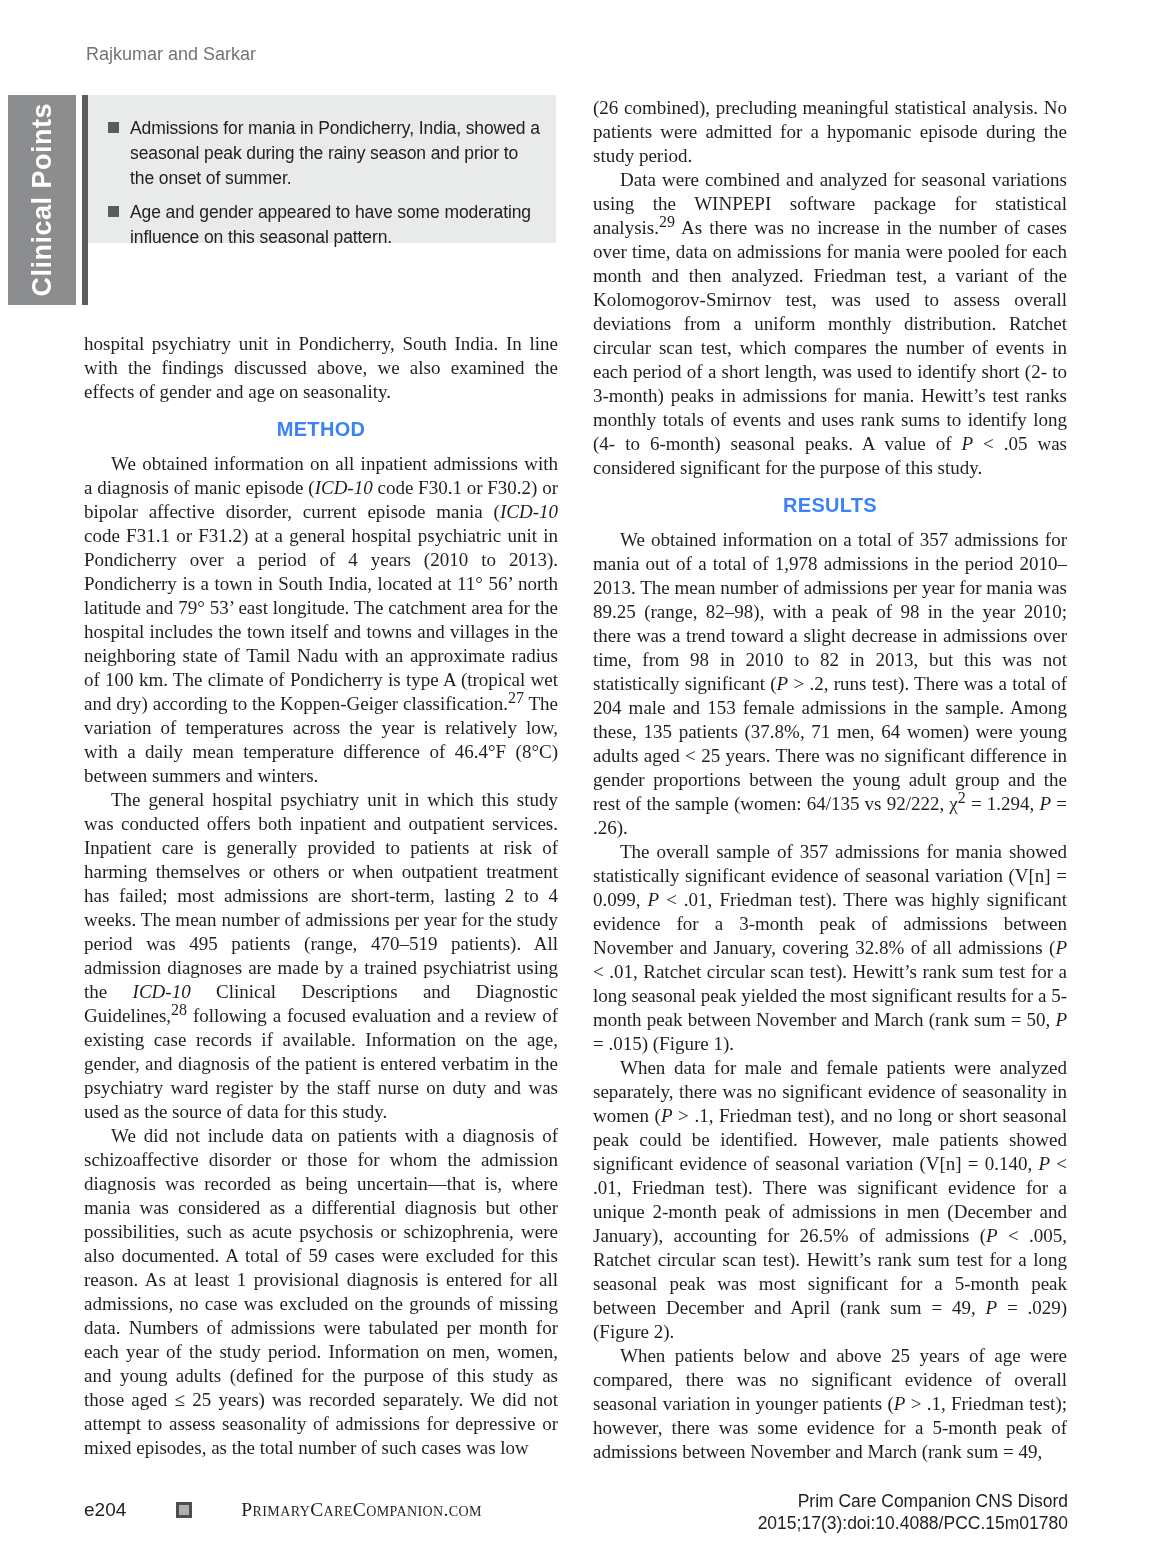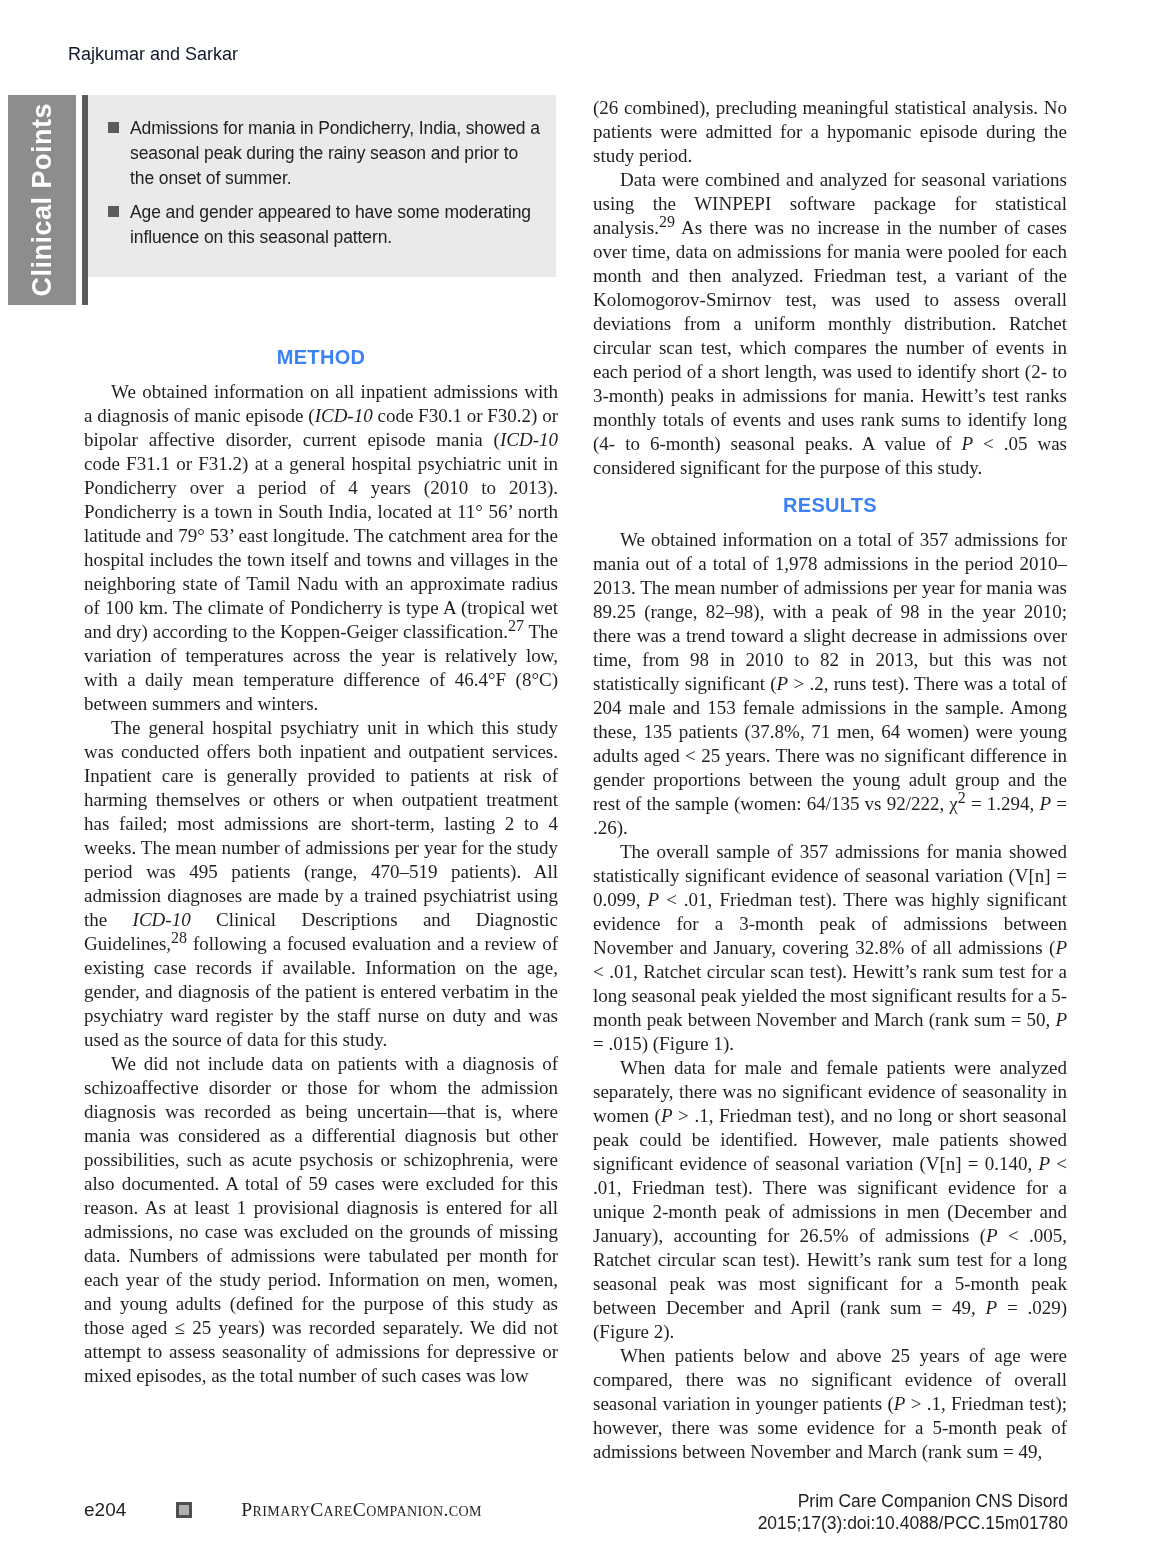--- a/index.html
+++ b/index.html
@@ -2,36 +2,36 @@
 <html><head>
 <meta charset="utf-8">
 <style>
   html,body{margin:0;padding:0;}
   body{
     width:1170px;height:1566px;position:relative;overflow:hidden;
     background:#ffffff;color:#221e1f;
     font-family:"Liberation Serif", serif;
   }
   .running-head{
-    position:absolute;left:68px;top:44px;
-    font-family:"Liberation Sans",sans-serif;font-size:18px;color:#0f172a;
+    position:absolute;left:86px;top:44px;
+    font-family:"Liberation Sans",sans-serif;font-size:18px;color:#737373;
   }
   
   .cp-band{
     position:absolute;left:8px;top:95px;width:68px;height:210px;background:#8b8d8f;
     display:flex;align-items:center;justify-content:center;
   }
   .cp-title{
     writing-mode:vertical-rl;transform:rotate(180deg);
     font-family:"Liberation Sans",sans-serif;font-weight:700;font-size:27px;
     color:#ffffff;letter-spacing:.5px;white-space:nowrap;
   }
   .cp-bar{position:absolute;left:82px;top:95px;width:6px;height:210px;background:#5a5c5e;}
   .cp-box{
-    position:absolute;left:88px;top:95px;width:468px;height:182px;background:#e9eaea;
+    position:absolute;left:88px;top:95px;width:468px;height:148px;background:#e9eaea;
     box-sizing:border-box;padding:21px 14px 0 20px;
   }
   .cp-item{display:flex;margin-bottom:9px;}
   .cp-bullet{flex:0 0 auto;width:11px;height:11px;background:#5a5c5e;margin:6px 11px 0 0;}
   .cp-text{
     font-family:"Liberation Sans",sans-serif;font-size:17.5px;line-height:25px;
     color:#242021;letter-spacing:-0.1px;
   }
   
   .col{
@@ -72,20 +72,21 @@
     <span class="cp-bullet"></span>
     <span class="cp-text">Admissions for mania in Pondicherry, India, showed a seasonal peak during the rainy season and prior to the onset of summer.</span>
   </div>
   <div class="cp-item">
     <span class="cp-bullet"></span>
     <span class="cp-text">Age and gender appeared to have some moderating influence on this seasonal pattern.</span>
   </div>
 </div>
 
 <div class="col col-left">
+  <p class="para"><span>hospital psychiatry unit in Pondicherry, South India. In line with the findings discussed above, we also examined the effects of gender and age on seasonality.</span></p>
   <h2 class="heading">METHOD</h2>
   <p class="para indent"><span>We obtained information on all inpatient admissions with a diagnosis of manic episode (</span><span class="it">ICD-10</span><span> code F30.1 or F30.2) or bipolar affective disorder, current episode mania (</span><span class="it">ICD-10</span><span> code F31.1 or F31.2) at a general hospital psychiatric unit in Pondicherry over a period of 4 years (2010 to 2013). Pondicherry is a town in South India, located at 11° 56’ north latitude and 79° 53’ east longitude. The catchment area for the hospital includes the town itself and towns and villages in the neighboring state of Tamil Nadu with an approximate radius of 100 km. The climate of Pondicherry is type A (tropical wet and dry) according to the Koppen-Geiger classification.</span><sup>27</sup><span> The variation of temperatures across the year is relatively low, with a daily mean temperature difference of 46.4°F (8°C) between summers and winters.</span></p>
   <p class="para indent"><span>The general hospital psychiatry unit in which this study was conducted offers both inpatient and outpatient services. Inpatient care is generally provided to patients at risk of harming themselves or others or when outpatient treatment has failed; most admissions are short-term, lasting 2 to 4 weeks. The mean number of admissions per year for the study period was 495 patients (range, 470–519 patients). All admission diagnoses are made by a trained psychiatrist using the </span><span class="it">ICD-10</span><span> Clinical Descriptions and Diagnostic Guidelines,</span><sup>28</sup><span> following a focused evaluation and a review of existing case records if available. Information on the age, gender, and diagnosis of the patient is entered verbatim in the psychiatry ward register by the staff nurse on duty and was used as the source of data for this study.</span></p>
   <p class="para indent"><span>We did not include data on patients with a diagnosis of schizoaffective disorder or those for whom the admission diagnosis was recorded as being uncertain—that is, where mania was considered as a differential diagnosis but other possibilities, such as acute psychosis or schizophrenia, were also documented. A total of 59 cases were excluded for this reason. As at least 1 provisional diagnosis is entered for all admissions, no case was excluded on the grounds of missing data. Numbers of admissions were tabulated per month for each year of the study period. Information on men, women, and young adults (defined for the purpose of this study as those aged ≤ 25 years) was recorded separately. We did not attempt to assess seasonality of admissions for depressive or mixed episodes, as the total number of such cases was low</span></p>
 </div>
 
 <div class="col col-right">
   <p class="para"><span>(26 combined), precluding meaningful statistical analysis. No patients were admitted for a hypomanic episode during the study period.</span></p>
   <p class="para indent"><span>Data were combined and analyzed for seasonal variations using the WINPEPI software package for statistical analysis.</span><sup>29</sup><span> As there was no increase in the number of cases over time, data on admissions for mania were pooled for each month and then analyzed. Friedman test, a variant of the Kolomogorov-Smirnov test, was used to assess overall deviations from a uniform monthly distribution. Ratchet circular scan test, which compares the number of events in each period of a short length, was used to identify short (2- to 3-month) peaks in admissions for mania. Hewitt’s test ranks monthly totals of events and uses rank sums to identify long (4- to 6-month) seasonal peaks. A value of </span><span class="it">P</span><span> &lt; .05 was considered significant for the purpose of this study.</span></p>
   <h2 class="heading">RESULTS</h2>

